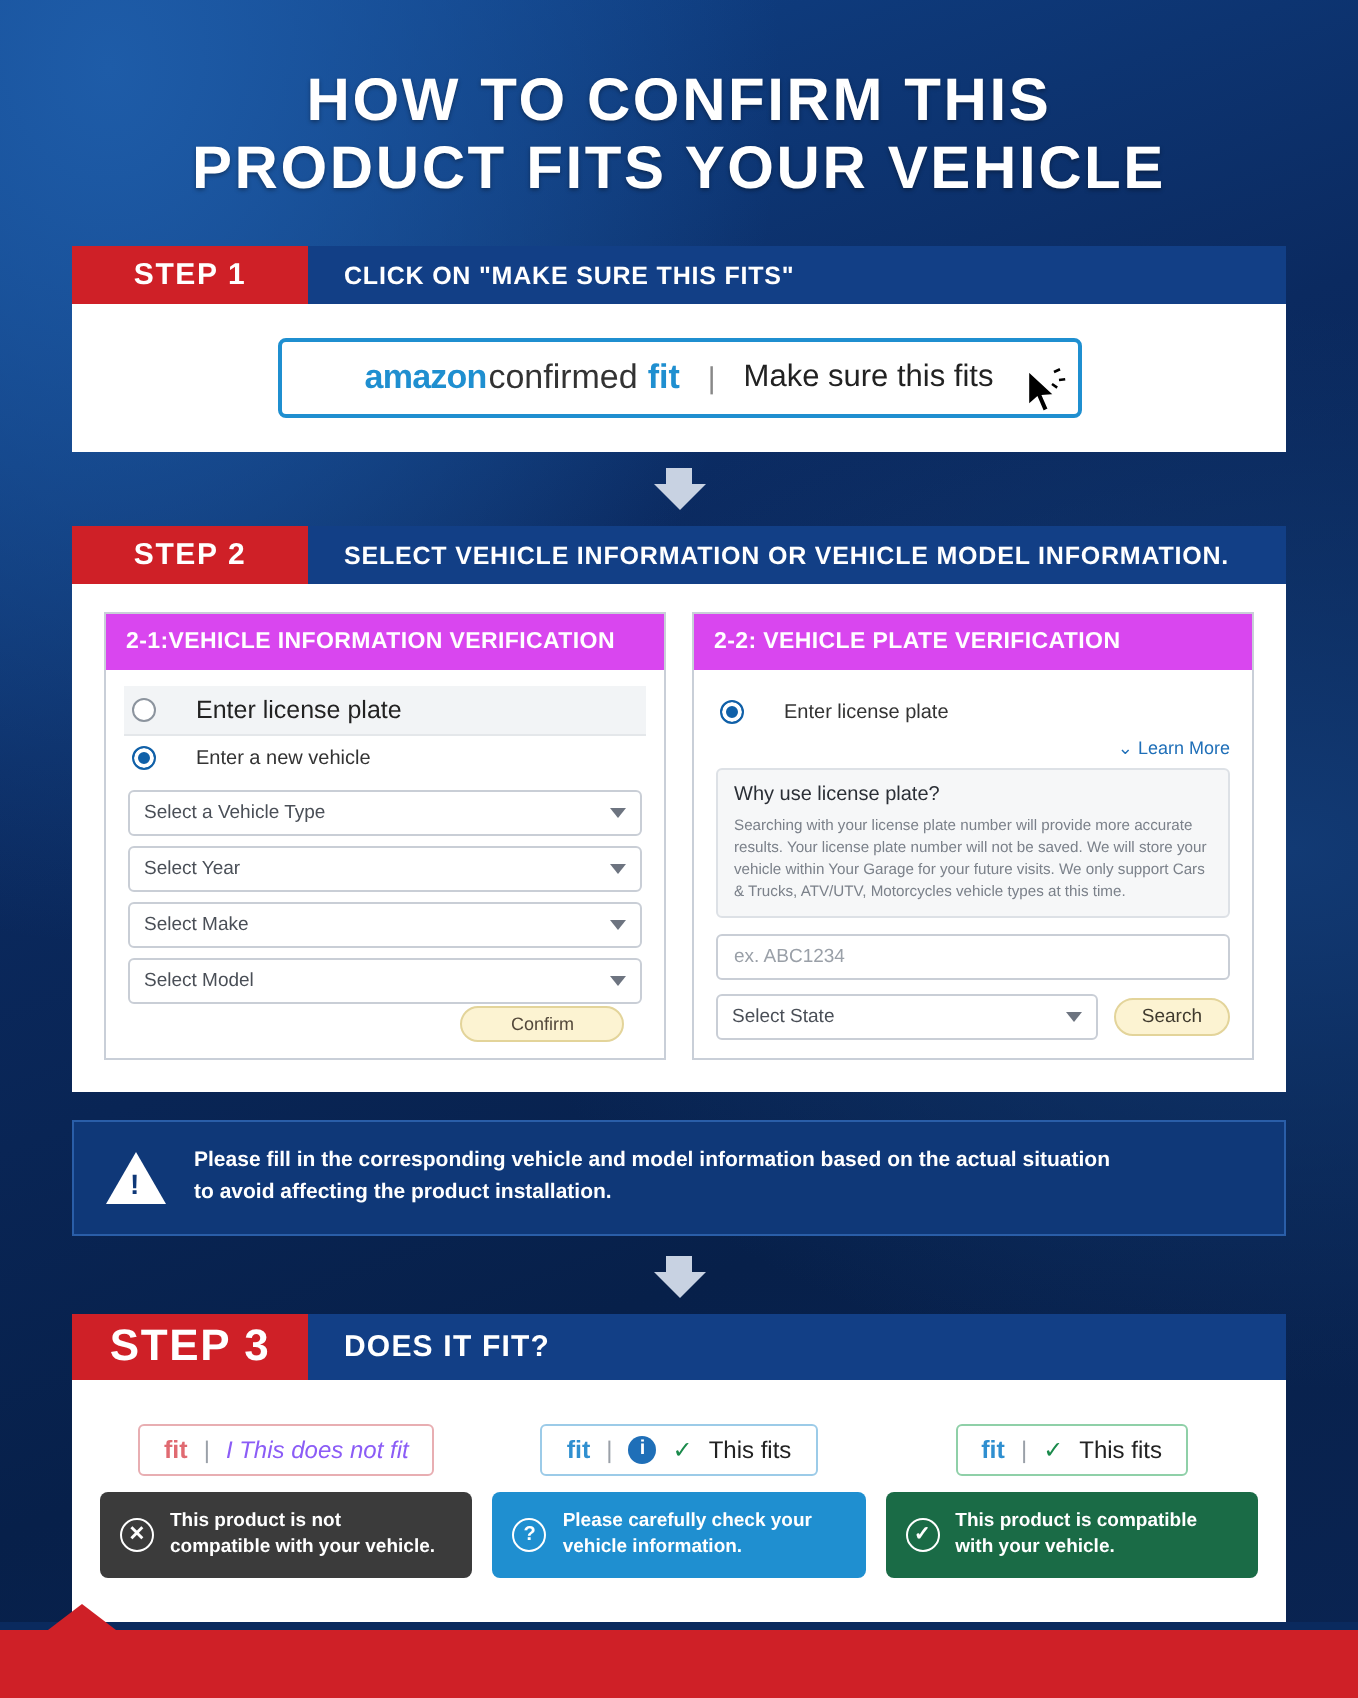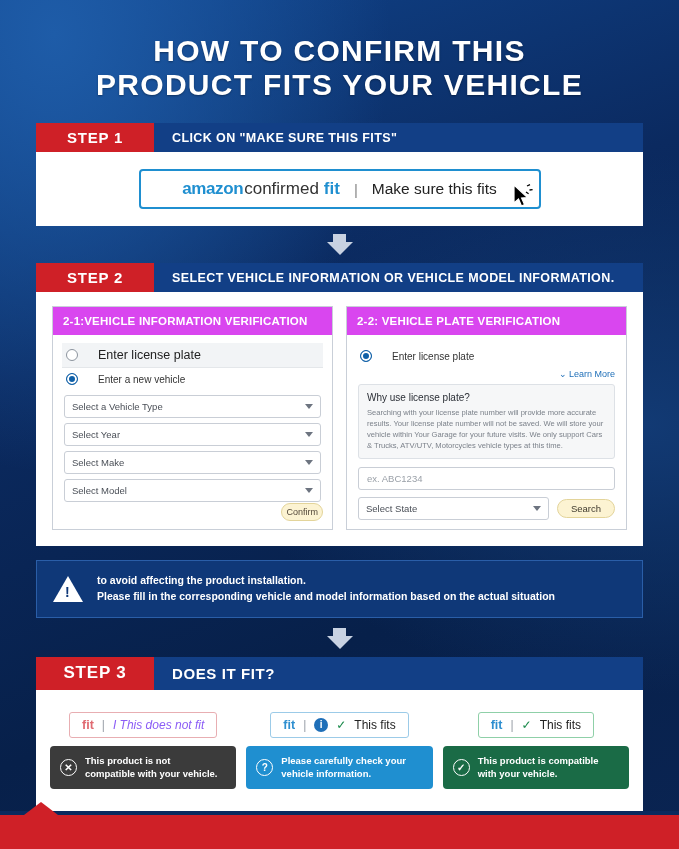--- a/index.html
+++ b/index.html
@@ -63,21 +63,21 @@
     flex: 1;
     background: #123f86;
     color: #fff;
     font-weight: bold;
     font-size: 12.5px;
     letter-spacing: .4px;
     display: flex;
     align-items: center;
     padding-left: 18px;
   }
-  .step-bar.big .step-tag { font-size: 17px; }
+  .step-bar.big .step-tag { font-size: 22px; }
   .step-bar.big .step-head { font-size: 15px; letter-spacing: .6px; }
 
   
   .panel {
     background: #ffffff;
   }
   .panel1 {
     height: 74px;
     display: flex;
     align-items: center;
@@ -217,28 +217,28 @@
     background: #fff;
   }
   .caret {
     width: 0; height: 0;
     border-left: 4px solid transparent;
     border-right: 4px solid transparent;
     border-top: 5px solid #6d7480;
   }
   .confirm-btn {
     position: absolute;
-    right: 9px;
+    right: 20px;
     bottom: 8px;
     background: #fcf3d2;
     border: 1px solid #e3d49a;
     border-radius: 10px;
     font-size: 9px;
     color: #53483a;
-    padding: 3px 4px;
+    padding: 3px 24px;
   }
   .learn {
     text-align: right;
     color: #1f6fb8;
     font-size: 9px;
     margin: 2px 2px 5px 0;
   }
   .infobox {
     background: #f6f7f8;
     border: 1px solid #dde1e6;
@@ -525,22 +525,22 @@
           </div>
         </div>
       </div>
     </div>
 
     <div class="notice">
       <div class="warn-tri">
           <span>!</span>
         </div>
       <div class="notice-text">
+        <div>Please fill in the corresponding vehicle and model information based on the actual situation</div>
         <div>to avoid affecting the product installation.</div>
-        <div>Please fill in the corresponding vehicle and model information based on the actual situation</div>
       </div>
     </div>
 
     <div class="arrow-wrap" style="margin-top:10px;">
       <div>
         <div class="arrow-stem"></div>
         <div class="arrow"></div>
       </div>
     </div>
 

